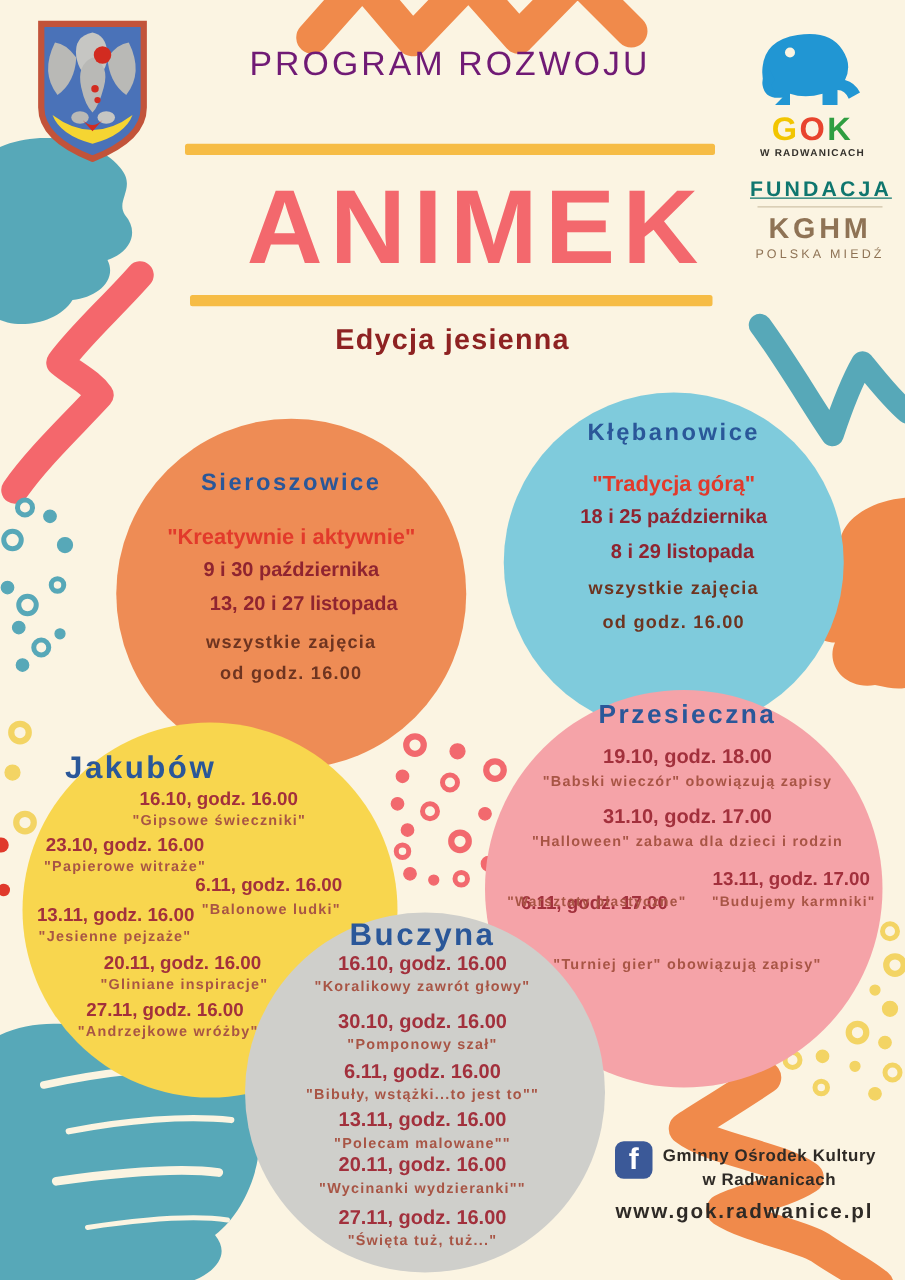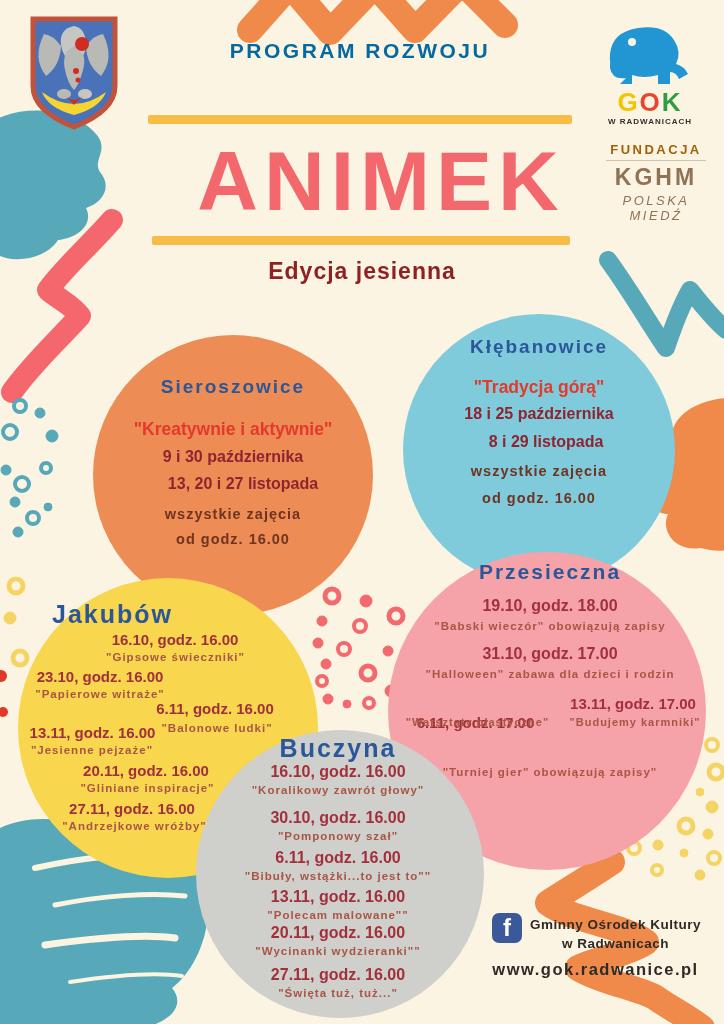--- a/index.html
+++ b/index.html
@@ -3,39 +3,39 @@
 <meta charset="utf-8">
 <style>
   html,body{margin:0;padding:0;background:#e8e2d2;}
   .poster{position:relative;width:724px;height:1024px;margin:0 auto;background:#FBF4E2;
           overflow:hidden;font-family:"Liberation Sans",sans-serif;}
   .abs{position:absolute;}
   .deco-svg{position:absolute;left:0;top:0;width:724px;height:1024px;z-index:1;}
   .ctr{text-align:center;}
   
   .herb{left:30px;top:16px;z-index:2;}
-  .title{left:150px;top:36px;width:420px;z-index:2;color:#0369a1;font-weight:bold;
-         font-size:21px;letter-spacing:2.5px;line-height:30px;}
+  .title{left:150px;top:36px;width:420px;z-index:2;color:#701a75;font-weight:normal;
+         font-size:27px;letter-spacing:2.5px;line-height:30px;}
   .bar{background:#F6BC45;height:9px;border-radius:2px;z-index:2;}
   .bar1{left:148px;top:115px;width:424px;}
   .bar2{left:152px;top:236px;width:418px;}
   .animek{left:0;top:133px;width:724px;z-index:2;color:#F3686D;font-weight:900;
           font-size:84px;letter-spacing:6px;padding-left:19px;}
   .edition{left:0;top:258px;width:724px;z-index:2;color:#8E2222;font-weight:bold;
            font-size:23px;letter-spacing:1px;}
   
   .gok-logo{left:594px;top:16px;width:112px;z-index:2;}
   .gok-word{font-size:26px;font-weight:900;letter-spacing:2px;line-height:24px;}
   .gok-g{color:#F2C500;}.gok-o{color:#E8442E;}.gok-k{color:#2F9E41;}
   .gok-sub{font-size:8px;font-weight:bold;color:#33302B;letter-spacing:1px;margin-top:3px;}
   .kghm{left:600px;top:142px;width:112px;z-index:2;color:#8F7355;}
-  .kghm .fnd{color:#a16207;font-size:13px;letter-spacing:2.5px;font-weight:bold;}
+  .kghm .fnd{color:#0f766e;font-size:17px;letter-spacing:2.5px;font-weight:bold;text-decoration:underline;}
   .kghm hr{border:none;border-top:1px solid #CFC2A8;margin:3px 6px;}
   .kghm .kg{font-size:23px;font-weight:bold;letter-spacing:3px;}
-  .kghm .pm{font-size:13px;letter-spacing:2.5px;margin-top:2px;font-style:italic;}
+  .kghm .pm{font-size:10px;letter-spacing:2.5px;margin-top:2px;}
   
   .circle{border-radius:50%;z-index:2;}
   .c-sier{left:93px;top:335px;width:280px;height:280px;background:#EE8C55;}
   .c-kleb{left:403px;top:314px;width:272px;height:272px;background:#7FCBDC;}
   .c-jaku{left:18px;top:578px;width:300px;height:300px;background:#F8D64E;z-index:3;}
   .c-prze{left:388px;top:552px;width:318px;height:318px;background:#F5A3A8;z-index:3;}
   .c-bucz{left:196px;top:730px;width:288px;height:288px;background:#CFCFCB;z-index:4;}
   .txt{z-index:5;}
   .vname{color:#2A5799;font-weight:bold;letter-spacing:2px;font-size:19px;}
   .motto{color:#E23A2B;font-weight:bold;font-size:17.5px;}

